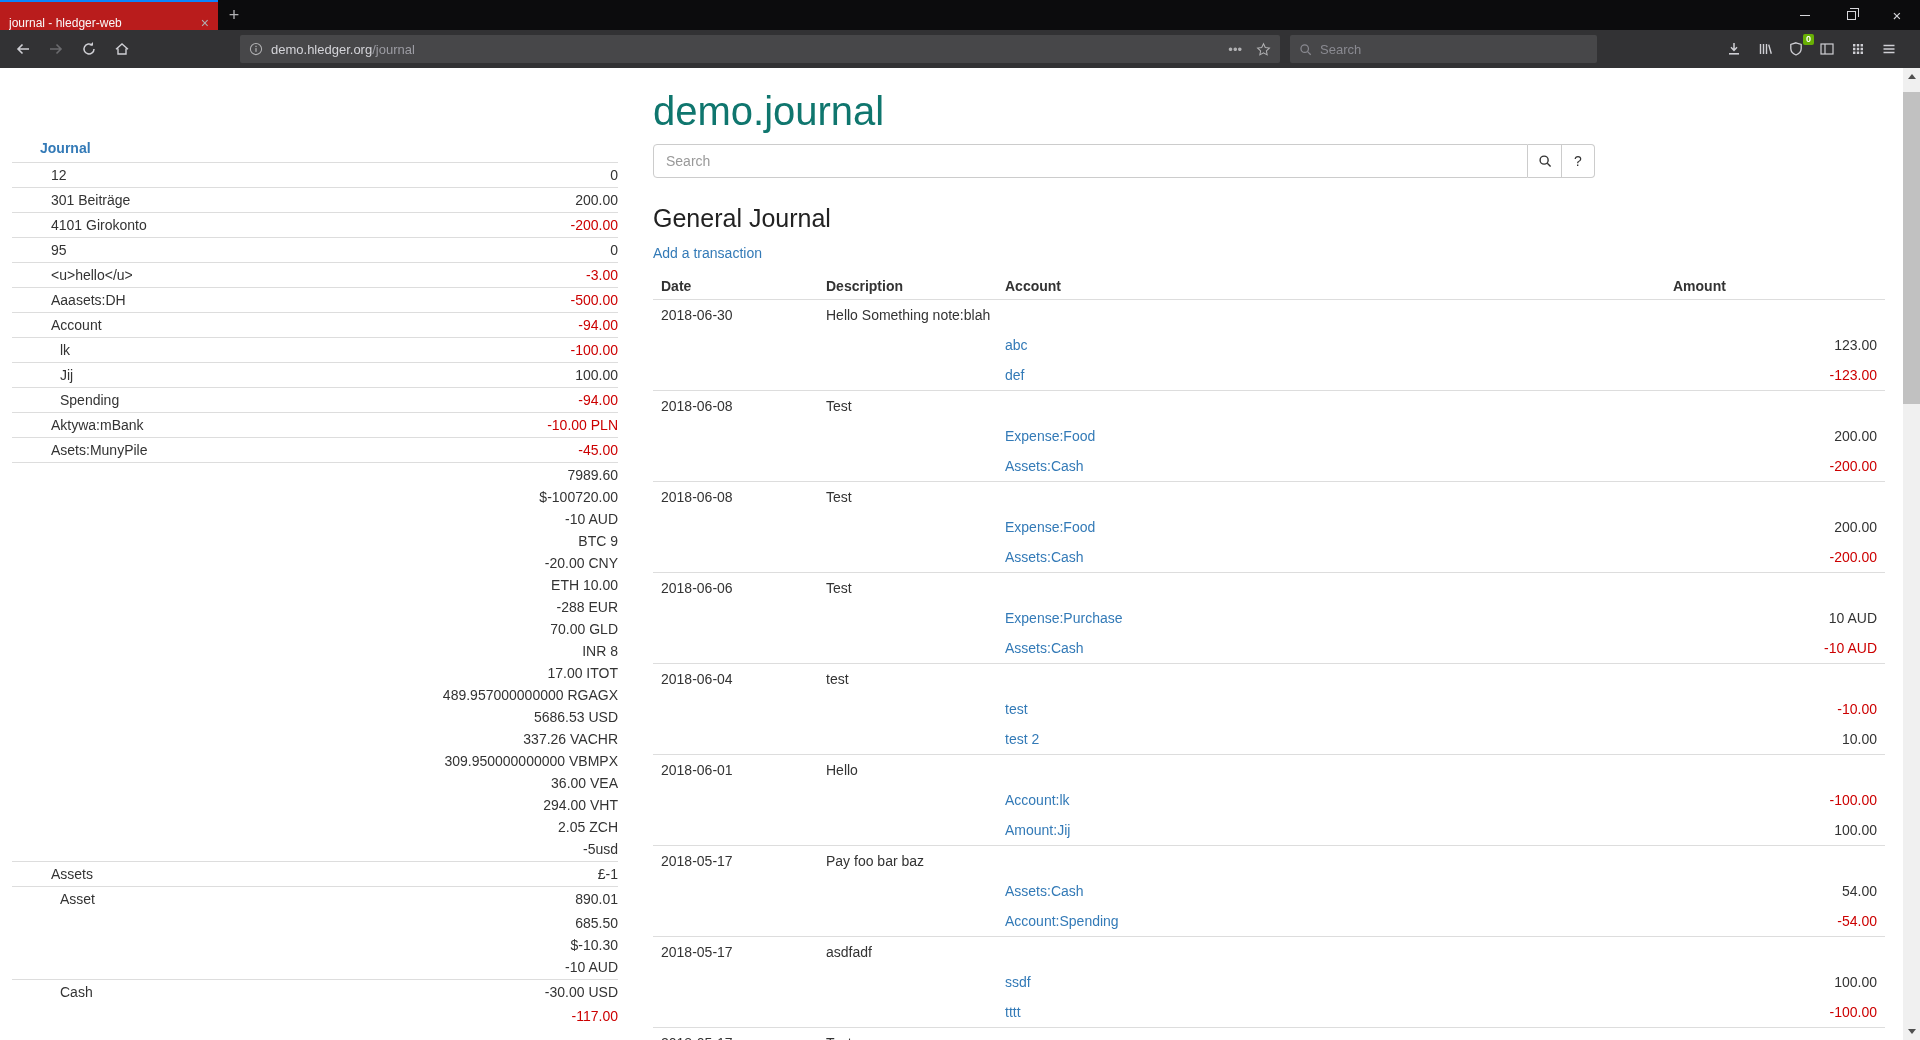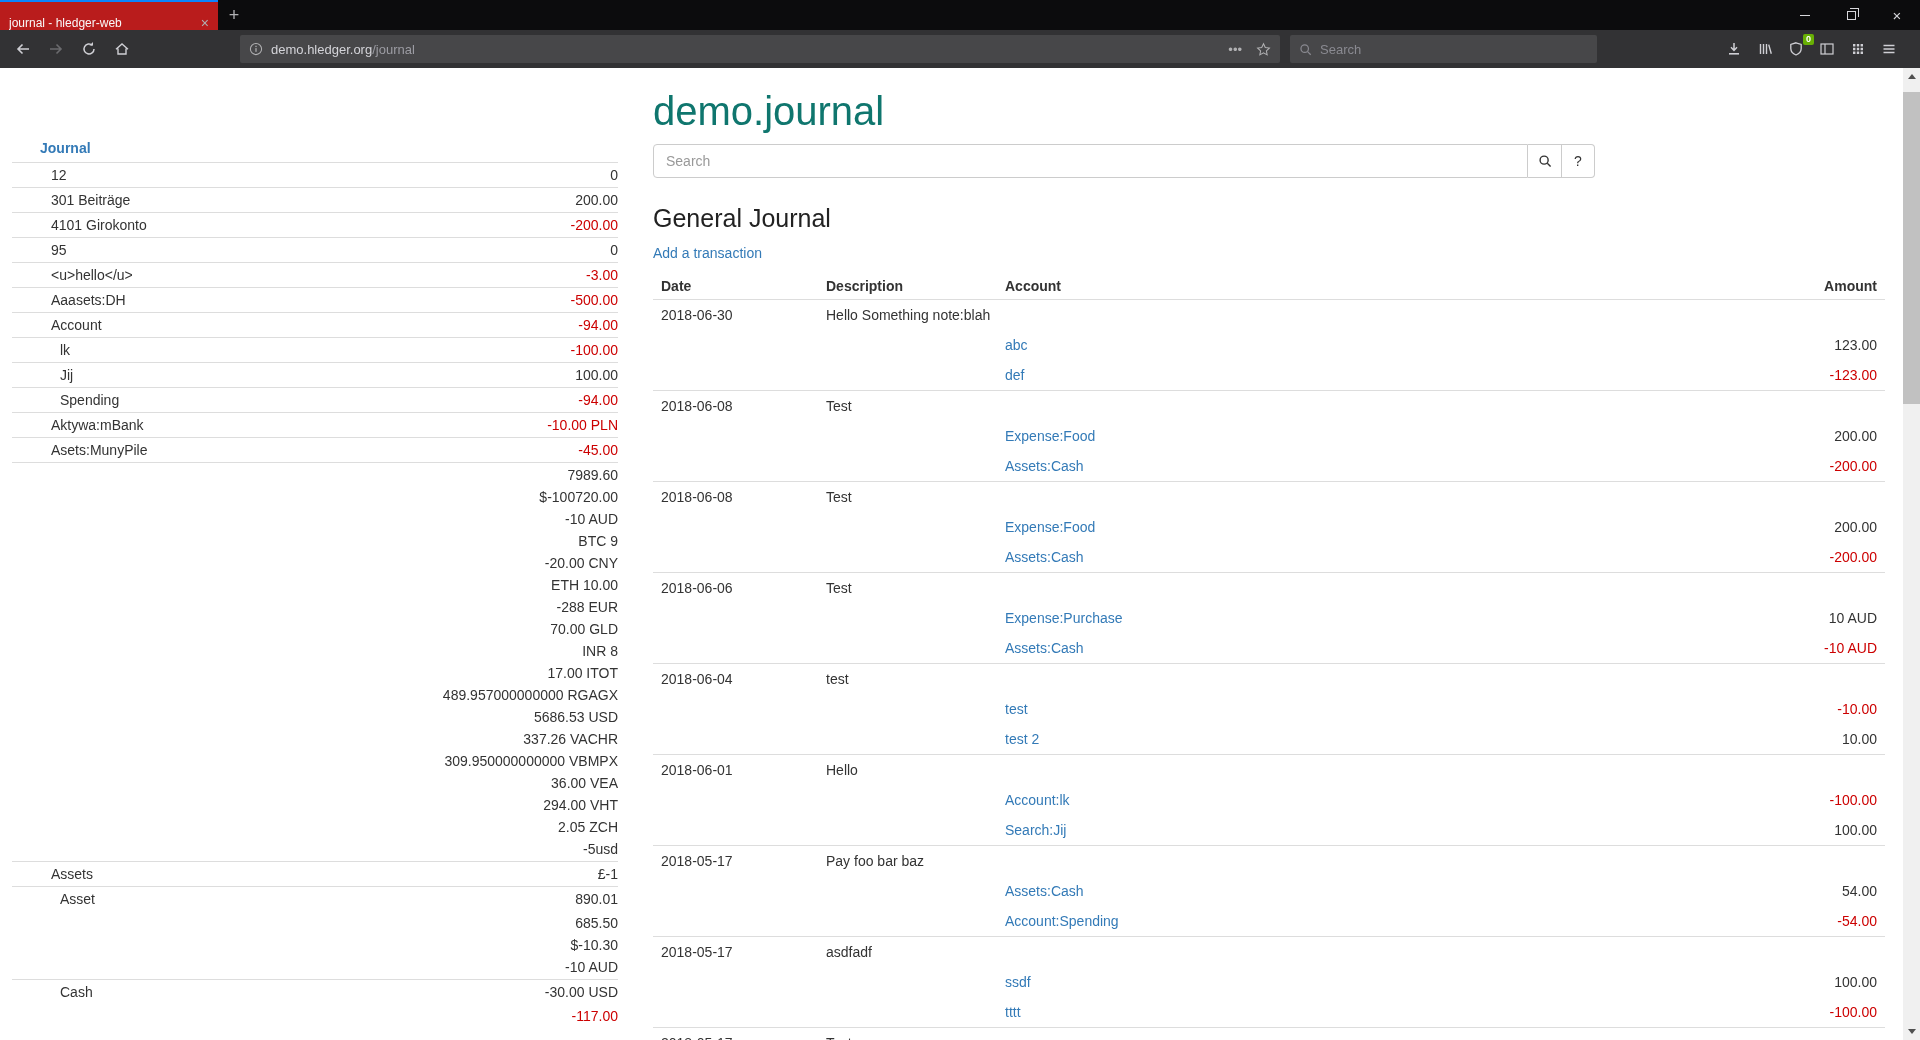--- a/index.html
+++ b/index.html
@@ -60,21 +60,21 @@
   .search-input { width: 875px; height: 34px; border: 1px solid #ccc; border-radius: 4px 0 0 4px; padding: 6px 12px; font-size: 14px; color: #555; outline: none; font-family: inherit; }
   .search-input::placeholder { color: #999; }
   .btn { height: 34px; border: 1px solid #ccc; border-left: none; background: #fff; display: flex; align-items: center; justify-content: center; color: #333; cursor: pointer; }
   .btn-search { width: 34px; }
   .btn-help { width: 33px; border-radius: 0 4px 4px 0; font-size: 14px; font-family: inherit; }
   .section-title { font-size: 25px; font-weight: 400; color: #222; margin: 26px 0 8px; }
   .add-link { color: var(--accent); font-size: 14px; text-decoration: none; display: inline-block; margin: 4px 0 12px; cursor: pointer; }
 
   table.journal { width: 100%; border-collapse: collapse; font-size: 14px; }
   table.journal th { text-align: left; font-weight: bold; padding: 5px 8px; border-bottom: 1px solid #ddd; color: #333; }
-  table.journal th.r { text-align: right; }
+  table.journal th.r { text-align: left; }
   table.journal td { padding: 5px 8px; line-height: 20px; vertical-align: top; }
   tr.txn-first td { border-top: 1px solid #ddd; }
   .acct-link { color: var(--accent); text-decoration: none; cursor: pointer; }
   .amount-cell { text-align: right; white-space: nowrap; }
 
   
   .scrollbar { width: 17px; flex-shrink: 0; background: #f0f0f0; position: relative; }
   .sb-btn { position: absolute; left: 0; width: 17px; height: 17px; display: flex; align-items: center; justify-content: center; }
   .sb-btn.up { top: 0; }
   .sb-btn.down { bottom: 0; }
@@ -435,21 +435,21 @@
                 <td>2018-06-01</td>
                 <td colspan="3">Hello</td>
               </tr>
               <tr>
                 <td colspan="2"></td>
                 <td><a class="acct-link">Account:lk</a></td>
                 <td class="amount-cell neg">-100.00</td>
               </tr>
               <tr>
                 <td colspan="2"></td>
-                <td><a class="acct-link">Search:Jij</a></td>
+                <td><a class="acct-link">Amount:Jij</a></td>
                 <td class="amount-cell">100.00</td>
               </tr>
               <tr class="txn-first">
                 <td>2018-05-17</td>
                 <td colspan="3">Pay foo bar baz</td>
               </tr>
               <tr>
                 <td colspan="2"></td>
                 <td><a class="acct-link">Assets:Cash</a></td>
                 <td class="amount-cell">54.00</td>

